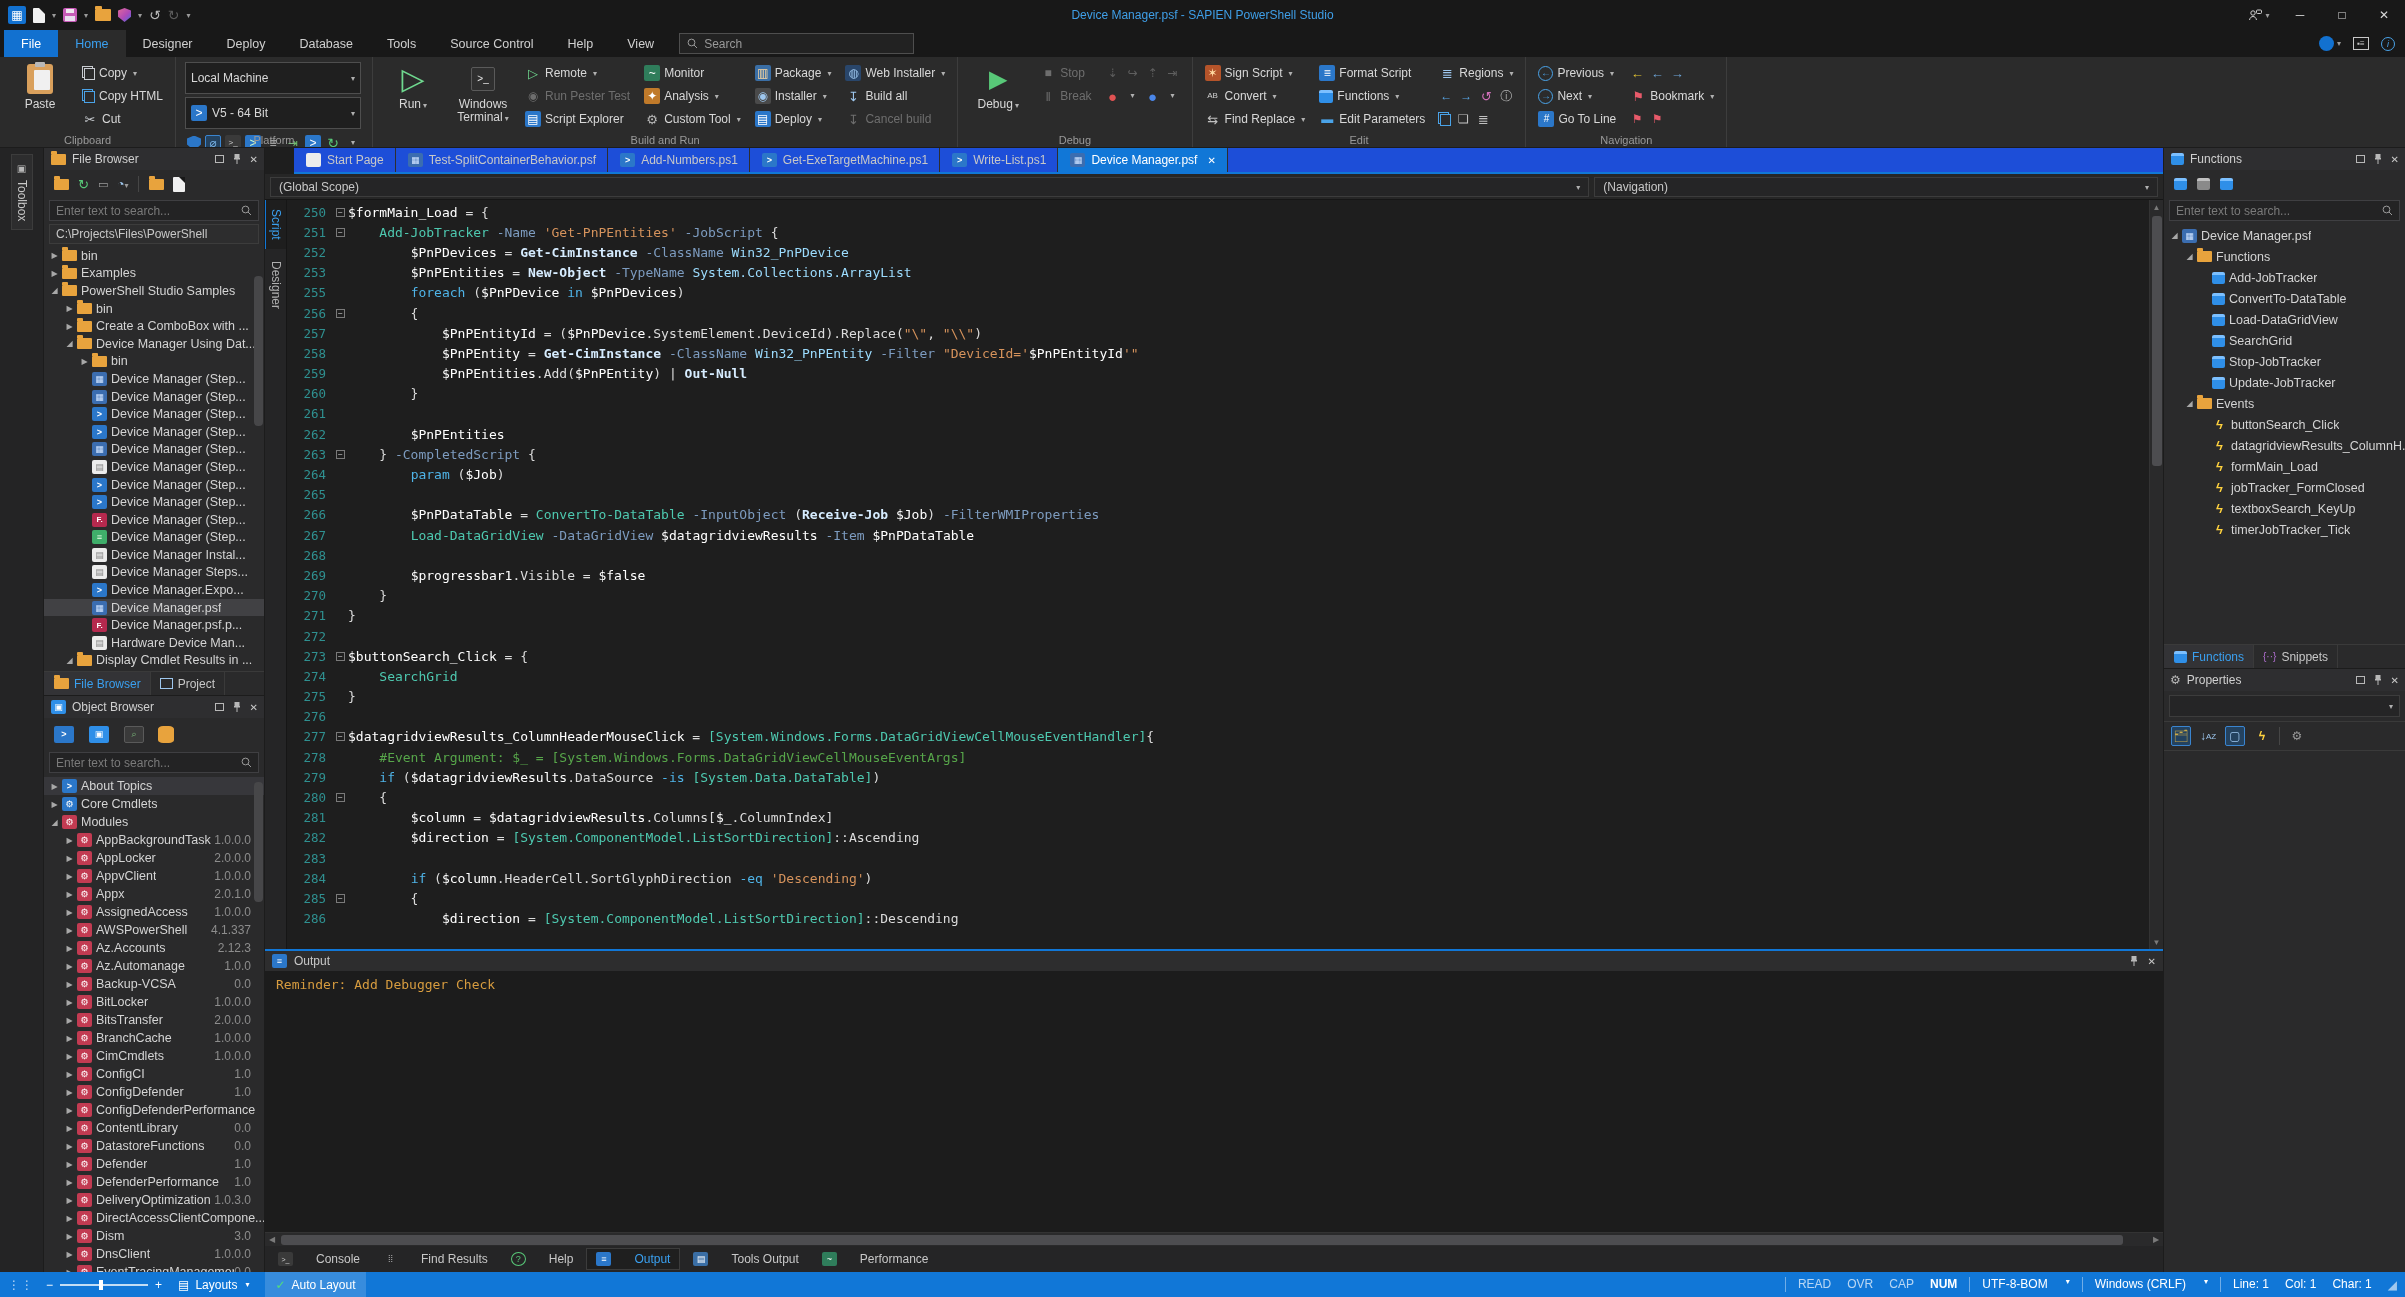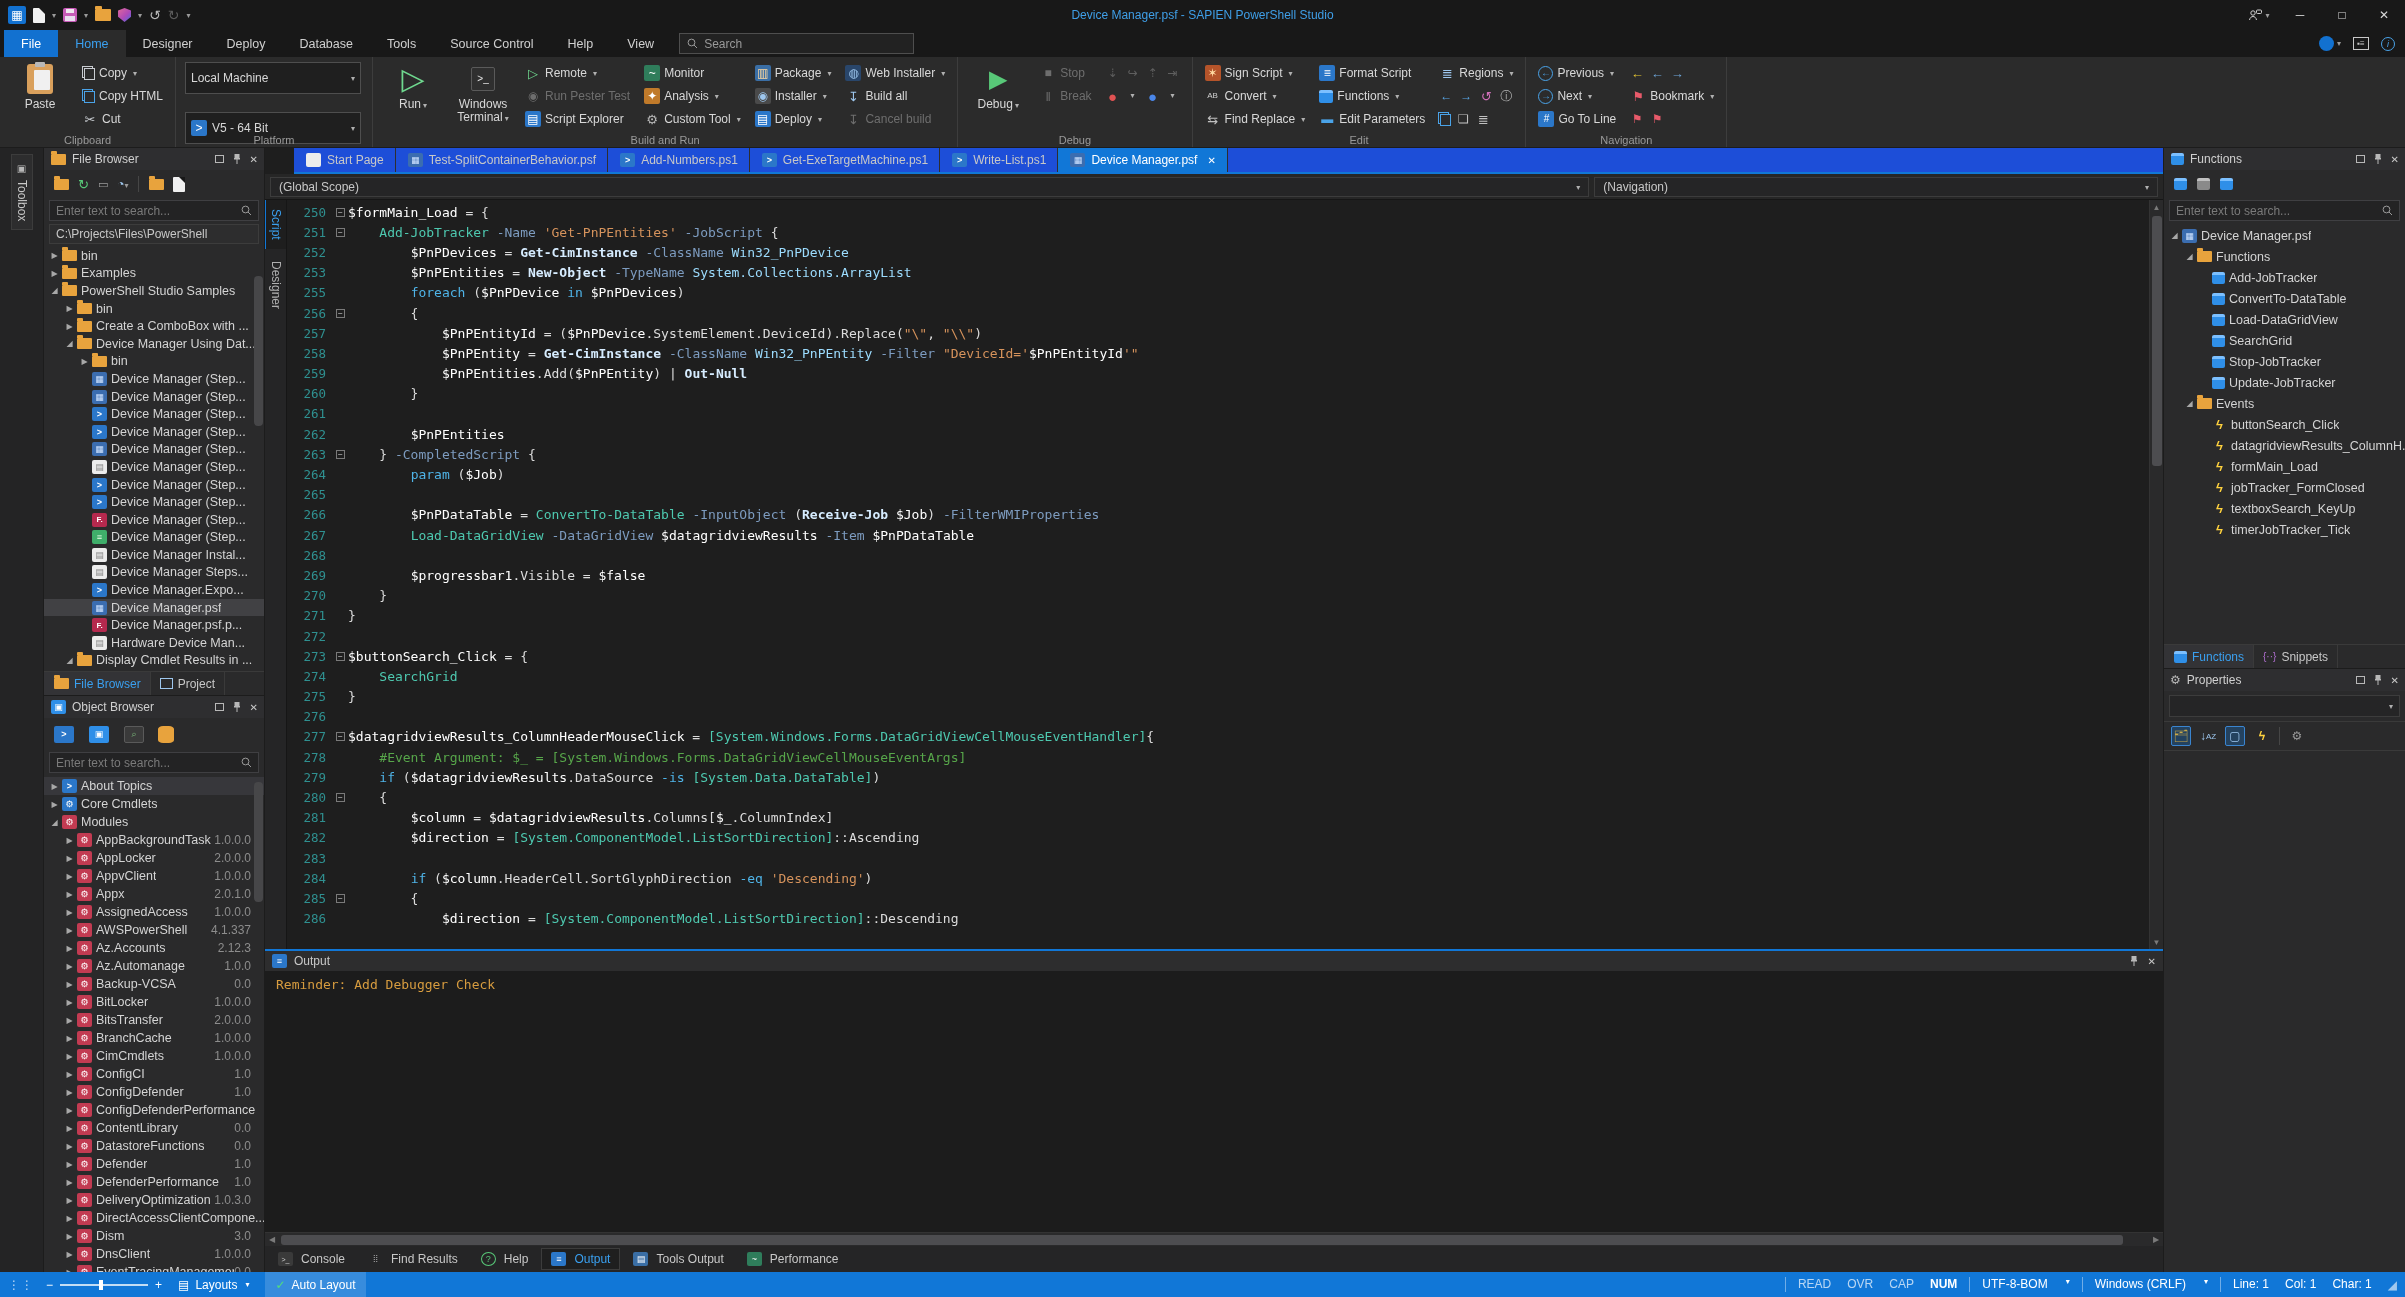--- a/index.html
+++ b/index.html
@@ -38,21 +38,21 @@
   .ribbon{height:90px;background:#2b2b2b;display:flex;flex:none;overflow:hidden;}
   .rgroup{position:relative;display:flex;align-items:flex-start;padding:5px 9px 16px;border-right:1px solid #3d3d3d;gap:8px;flex:none;}
   .rgroup-label{position:absolute;bottom:1px;left:0;right:0;text-align:center;font-size:11px;color:#9a9a9a;}
   .rcol{display:flex;flex-direction:column;gap:1px;}
   .rbig{display:flex;flex-direction:column;align-items:center;width:62px;gap:3px;padding-top:1px;}
   .rbig .bigico{height:32px;display:flex;align-items:center;justify-content:center;}
   .rbig .lbl{font-size:12px;color:#d8d8d8;text-align:center;line-height:13px;white-space:pre-line;}
   .rsmall{display:flex;align-items:center;gap:4px;height:22px;padding:0 3px;font-size:12px;color:#d8d8d8;white-space:nowrap;}
   .rsmall.disabled{color:#6e6e6e;}
   .caret{font-size:8px;color:#b0b0b0;margin-left:2px;}
-  .rcombo{width:176px;height:20px;background:#1f1f1f;border:1px solid #4e4e4e;display:flex;align-items:center;padding:15px 5px;gap:5px;color:#d8d8d8;font-size:12px;margin-bottom:17px;}
+  .rcombo{width:176px;height:20px;background:#1f1f1f;border:1px solid #4e4e4e;display:flex;align-items:center;padding:15px 5px;gap:5px;color:#d8d8d8;font-size:12px;margin-bottom:2px;}
   .rcombo .caret{margin-left:auto;}
   .iconrow{display:flex;gap:4px;align-items:center;height:22px;padding:0 2px;}
 
   .ic{display:inline-flex;align-items:center;justify-content:center;width:16px;height:16px;font-size:12px;line-height:1;flex:none;border-radius:2px;}
   .ic.boxed{border:1px solid #3a85d0;background:#24425f;}
   .ic-paste{width:26px;height:30px;background:#d9a05c;border-radius:3px;position:relative;}
   .ic-paste::before{content:"";position:absolute;left:8px;top:-2px;width:10px;height:5px;background:#b8b8b8;border-radius:1px;}
   .ic-paste::after{content:"";position:absolute;left:7px;top:6px;width:16px;height:20px;background:#f0f0f0;border-radius:1px;}
   .ic-shield{width:14px;height:15px;background:#2b77c9;clip-path:polygon(50% 0,100% 20%,100% 60%,50% 100%,0 60%,0 20%);}
   .ic-cube{width:14px;height:13px;background:#2f8fe8;border-top:3px solid #7cc0ff;border-radius:2px;}
@@ -128,21 +128,21 @@
   .vscroll .thumb{position:absolute;top:16px;left:2px;width:10px;height:250px;background:#4d4d50;border-radius:3px;}
   .vscroll .arr.bottom{position:absolute;bottom:0;}
 
   .outhead{height:22px;background:#2d2d2e;border-top:2px solid #1177d7;display:flex;align-items:center;gap:7px;padding:0 7px;color:#c8c8c8;flex:none;font-size:12px;}
   .outhead .hbtns{margin-left:auto;display:flex;gap:10px;align-items:center;}
   .outbody{height:261px;background:#1c1c1c;color:#d79c3f;font-family:"DejaVu Sans Mono","Liberation Mono",monospace;font-size:13px;padding:6px 11px;flex:none;}
   .hscroll{height:14px;background:#2a2a2b;display:flex;align-items:center;border-top:1px solid #333;flex:none;position:relative;}
   .hscroll .arr{width:14px;text-align:center;color:#7a7a7a;font-size:8px;}
   .hscroll .thumb{position:absolute;left:16px;right:40px;top:2px;height:10px;background:#4d4d50;border-radius:3px;}
   .bottomtabs{height:26px;background:#252526;display:flex;align-items:center;padding-left:3px;gap:3px;flex:none;}
-  .btab{display:flex;align-items:center;gap:8px;padding:3px 9px;font-size:12px;color:#c8c8c8;border:1px solid transparent;}
+  .btab{display:flex;align-items:center;gap:23px;padding:3px 9px;font-size:12px;color:#c8c8c8;border:1px solid transparent;}
   .btab.active{color:#3aa0f0;border-color:#3c3c3c;background:#1f1f1f;}
   .bi{width:15px;height:14px;display:inline-flex;align-items:center;justify-content:center;font-size:9px;border-radius:2px;flex:none;}
 
   
   .rightpanel{width:242px;display:flex;flex-direction:column;background:#2a2a2b;border-left:1px solid #1c1c1c;flex:none;}
   .props-combo{margin:4px 5px;height:22px;background:#252526;border:1px solid #3c3c3c;display:flex;align-items:center;padding:0 6px;flex:none;}
   .props-combo .caret{margin-left:auto;}
   .props-tools{height:30px;display:flex;align-items:center;gap:7px;padding:0 7px;border-top:1px solid #3a3a3a;border-bottom:1px solid #3a3a3a;flex:none;}
   .pt-ico{width:20px;height:20px;display:inline-flex;align-items:center;justify-content:center;font-size:12px;color:#c8a84a;border-radius:2px;}
   .pt-ico.sel{border:1px solid #3a85d0;background:#24425f;}

